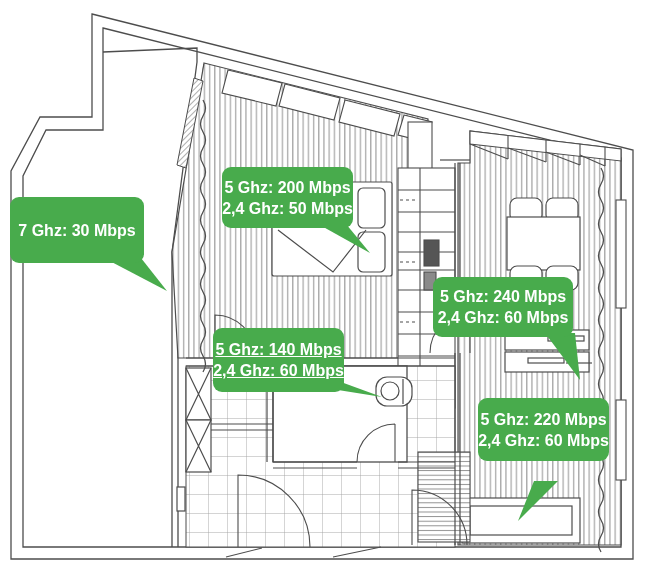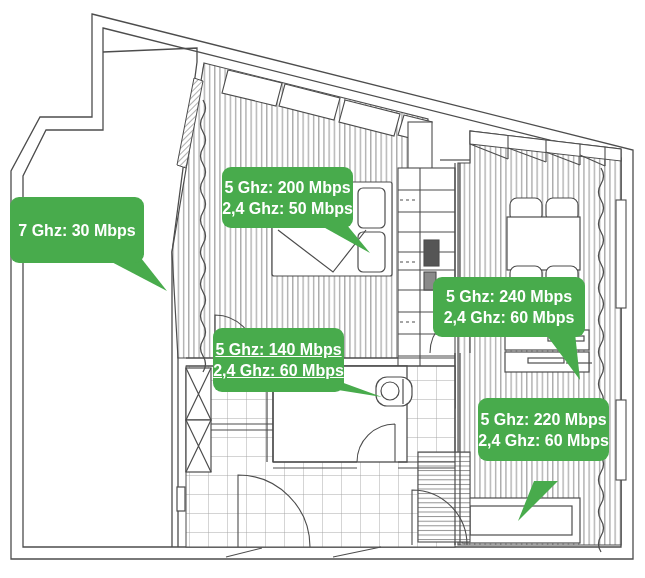--- a/index.html
+++ b/index.html
@@ -4,21 +4,21 @@
 <style>
   html,body{margin:0;padding:0;background:#ffffff;}
   #stage{position:relative;width:645px;height:578px;background:#fff;overflow:hidden;
          font-family:"Liberation Sans","DejaVu Sans",sans-serif;}
   #plan{position:absolute;left:0;top:0;}
   .callout{position:absolute;background:var(--green,#48ab4c);color:#fff;border-radius:9px;
            display:flex;flex-direction:column;justify-content:center;align-items:center;
            text-align:center;font-weight:600;font-size:16px;line-height:21px;z-index:3;}
   .c1{left:10px;top:197px;width:134px;height:66px;}
   .c2{left:222px;top:167px;width:131px;height:61px;}
-  .c3{left:433px;top:277px;width:152px;height:60px;}
+  .c3{left:433px;top:277px;width:140px;height:60px;}
   .c4{left:213px;top:328px;width:131px;height:64px;text-decoration:underline;}
   .c5{left:478px;top:398px;width:131px;height:63px;}
 </style>
 </head>
 <body>
 
 <div id="stage">
 
 <svg id="plan" width="645" height="578" viewBox="0 0 645 578">
   <defs>

